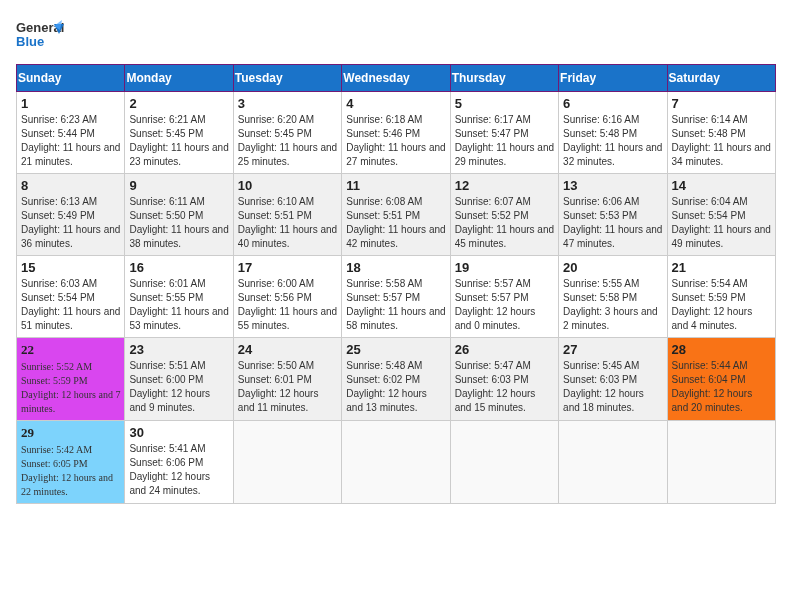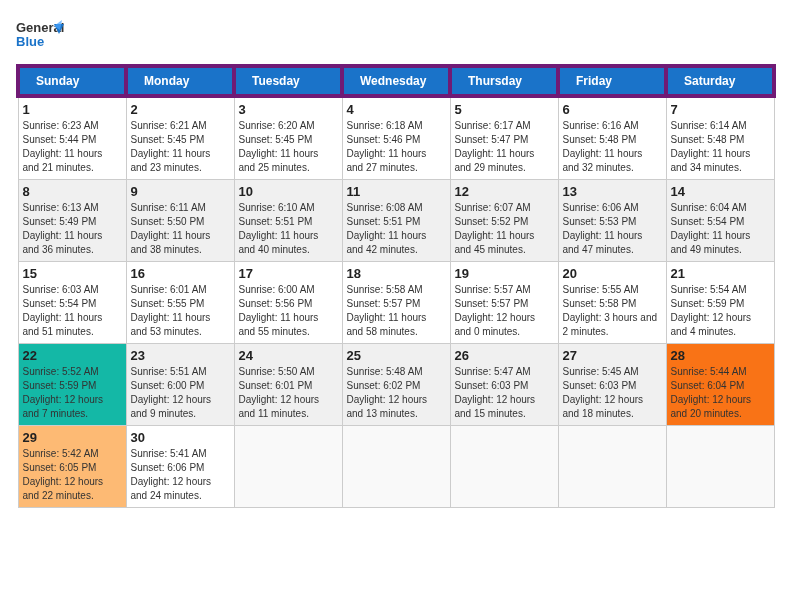--- a/index.html
+++ b/index.html
@@ -31,25 +31,25 @@
     }
     .calendar {
       width: 100%;
       border-collapse: collapse;
       margin-top: 8px;
       font-size: 11px;
     }
     .calendar th {
       background: #1a73c9;
       color: #fff;
-      padding: 6px 16px;
+      padding: 6px 1px;
       text-align: left;
       font-size: 12px;
       font-weight: bold;
-      border: 4px solid #701a75;
+      border: 1px solid #701a75;
     }
     .calendar td {
       border: 1px solid #ccc;
       vertical-align: top;
       padding: 4px;
       width: calc(100% / 7);
       min-height: 80px;
       background: #fff;
     }
     .calendar tr:nth-child(even) td {
@@ -279,21 +279,21 @@
         <td style="background: rgb(255, 255, 255); border-radius: 10px;">
         <span class="day-number">21</span>
         <div class="day-info">
           <span>Sunrise: 5:54 AM</span><br>
           <span>Sunset: 5:59 PM</span><br>
           <span>Daylight: 12 hours and 4 minutes.</span>
         </div>
       </td>
       </tr>
       <tr>
-        <td style="background: #14b8a6;">
+        <td style="background: #d946ef; font-family: Liberation Serif, serif;">
         <span class="day-number">22</span>
         <div class="day-info">
           <span>Sunrise: 5:52 AM</span><br>
           <span>Sunset: 5:59 PM</span><br>
           <span>Daylight: 12 hours and 7 minutes.</span>
         </div>
       </td>
         <td style="background: rgb(240, 240, 240);">
         <span class="day-number">23</span>
         <div class="day-info">
@@ -337,21 +337,21 @@
         <td style="background: #f97316; margin-top: 28px;">
         <span class="day-number">28</span>
         <div class="day-info">
           <span>Sunrise: 5:44 AM</span><br>
           <span>Sunset: 6:04 PM</span><br>
           <span>Daylight: 12 hours and 20 minutes.</span>
         </div>
       </td>
       </tr>
       <tr>
-        <td style="background: #fdba74;">
+        <td style="background: #7dd3fc; font-family: Liberation Serif, serif;">
         <span class="day-number">29</span>
         <div class="day-info">
           <span>Sunrise: 5:42 AM</span><br>
           <span>Sunset: 6:05 PM</span><br>
           <span>Daylight: 12 hours and 22 minutes.</span>
         </div>
       </td>
         <td style="background: rgb(255, 255, 255);">
         <span class="day-number">30</span>
         <div class="day-info">

